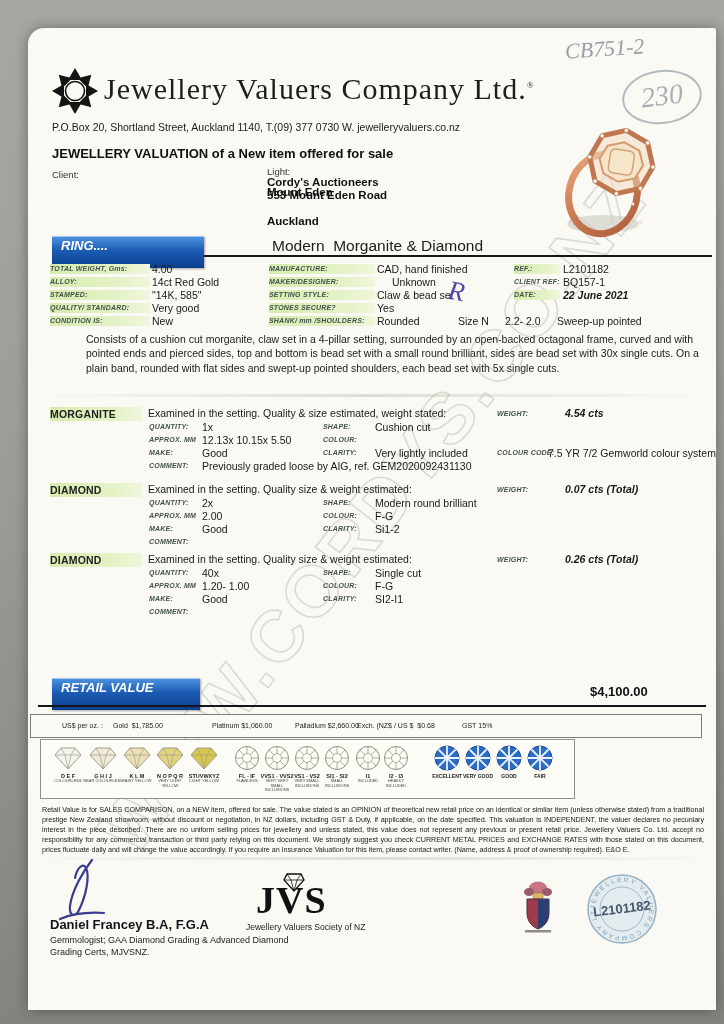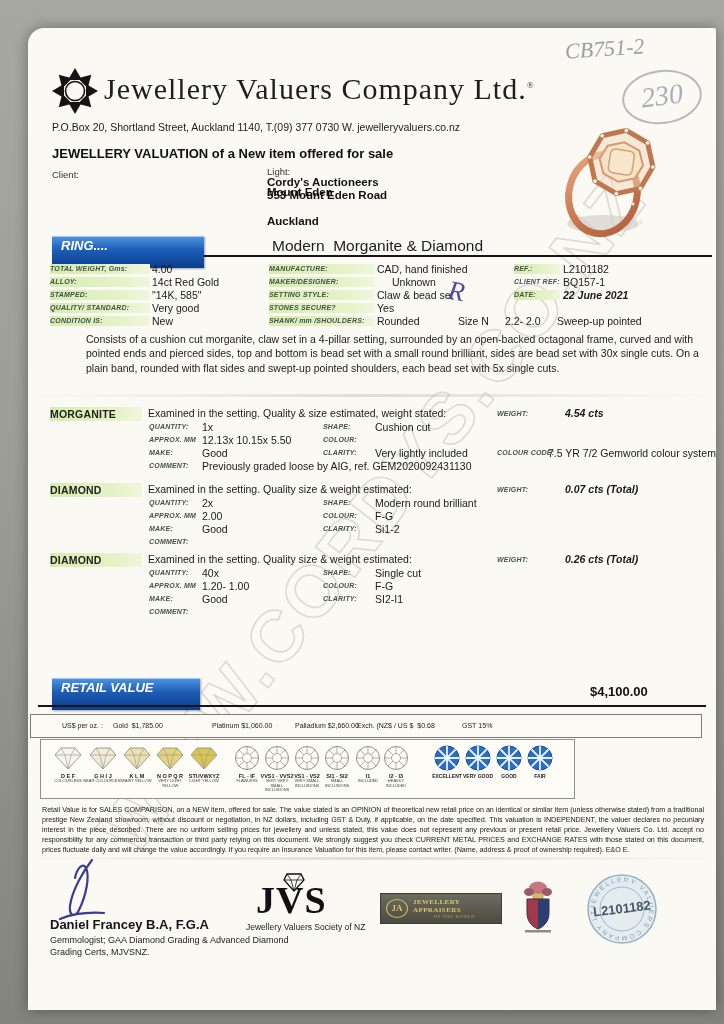--- a/index.html
+++ b/index.html
@@ -346,29 +346,20 @@
 
   <div class="abs" style="left:256px;top:878px">
     <span style="font:700 38px 'Liberation Serif',serif;letter-spacing:1px;color:#111">JVS</span>
     <svg width="24" height="19" style="position:absolute;left:26px;top:-5px">
       <polygon points="12,18 2,7 5,1 19,1 22,7" fill="#fdfcf7" stroke="#111" stroke-width="1.3"></polygon>
       <path d="M2,7 H22 M5,1 L9,7 M19,1 L15,7 M12,18 L9,7 M12,18 L15,7" stroke="#111" stroke-width=".8" fill="none"></path>
     </svg>
   </div>
   <div class="abs" style="left:246px;top:922px;font:400 8.5px 'Liberation Sans',sans-serif;color:#222">Jewellery Valuers Society of NZ</div>
 
-  <div class="abs" style="left:380px;top:893px;width:122px;height:31px;box-sizing:border-box;border:1px solid #3c3c33;
-       background:linear-gradient(180deg,#6c6c60,#4b4b41);display:flex;align-items:center;padding:0 5px;gap:5px">
-    <div style="width:20px;height:17px;border:1px solid #d2ba62;border-radius:50%;text-align:center;
-         font:700 9px/17px 'Liberation Serif',serif;color:#ddc468;flex:0 0 auto">JA</div>
-    <div>
-      <div style="font:700 7px/8px 'Liberation Serif',serif;color:#ddc468;letter-spacing:.4px">JEWELLERY APPRAISERS</div>
-      <div style="font:400 4px/6px 'Liberation Serif',serif;color:#c6ae58;letter-spacing:1px;text-align:center">OF THE WORLD</div>
-    </div>
-  </div>
 
   <svg class="abs" style="left:521px;top:880px" width="34" height="54" viewBox="0 0 34 54">
     <ellipse cx="17" cy="8" rx="9" ry="6.5" fill="#c87684"></ellipse>
     <ellipse cx="8" cy="12" rx="5" ry="4" fill="#9a5a6a"></ellipse>
     <ellipse cx="26" cy="12" rx="5" ry="4" fill="#9a5a6a"></ellipse>
     <rect x="12" y="13" width="10" height="6" fill="#d8b868" stroke="#8a7030" stroke-width=".5"></rect>
     <path d="M6,19 h22 v14 c0,9 -6,14 -11,16 c-5,-2 -11,-7 -11,-16 z" fill="#a03a4a" stroke="#50283a" stroke-width="1"></path>
     <path d="M17,19 h11 v14 c0,9 -6,14 -11,16 z" fill="#2c3e72"></path>
     <rect x="4" y="50" width="26" height="2.5" fill="#8d8d85"></rect>
   </svg>

